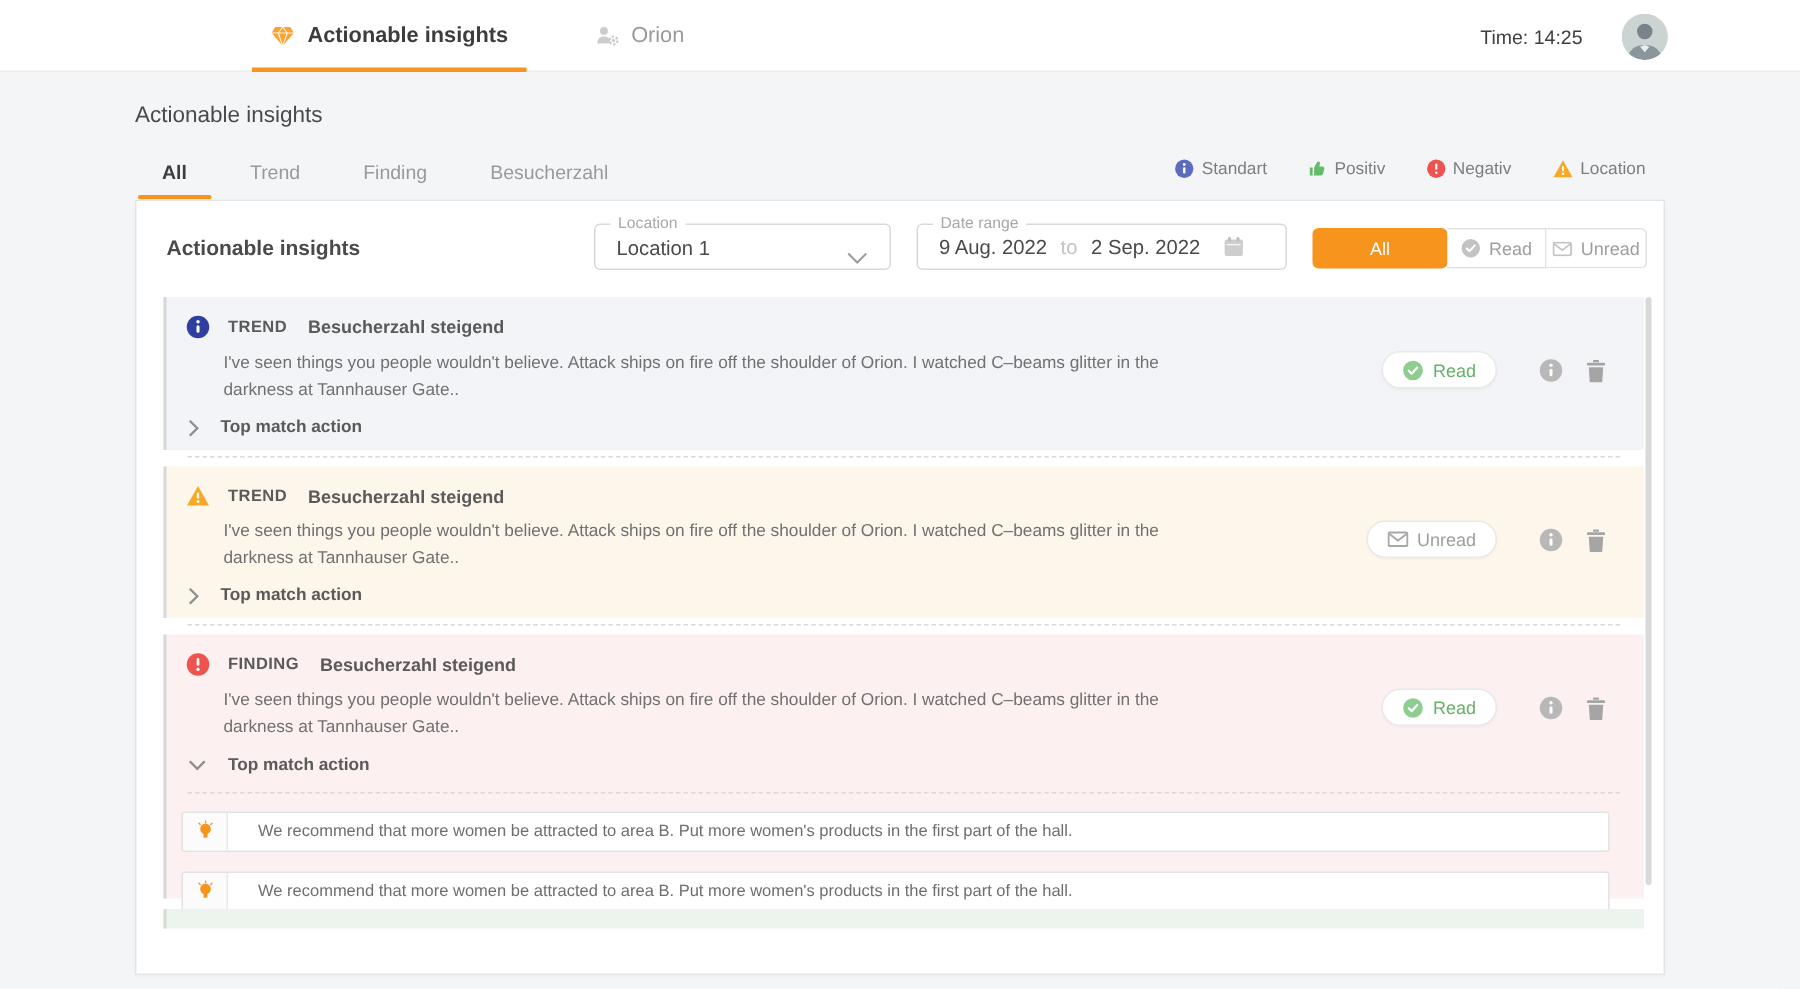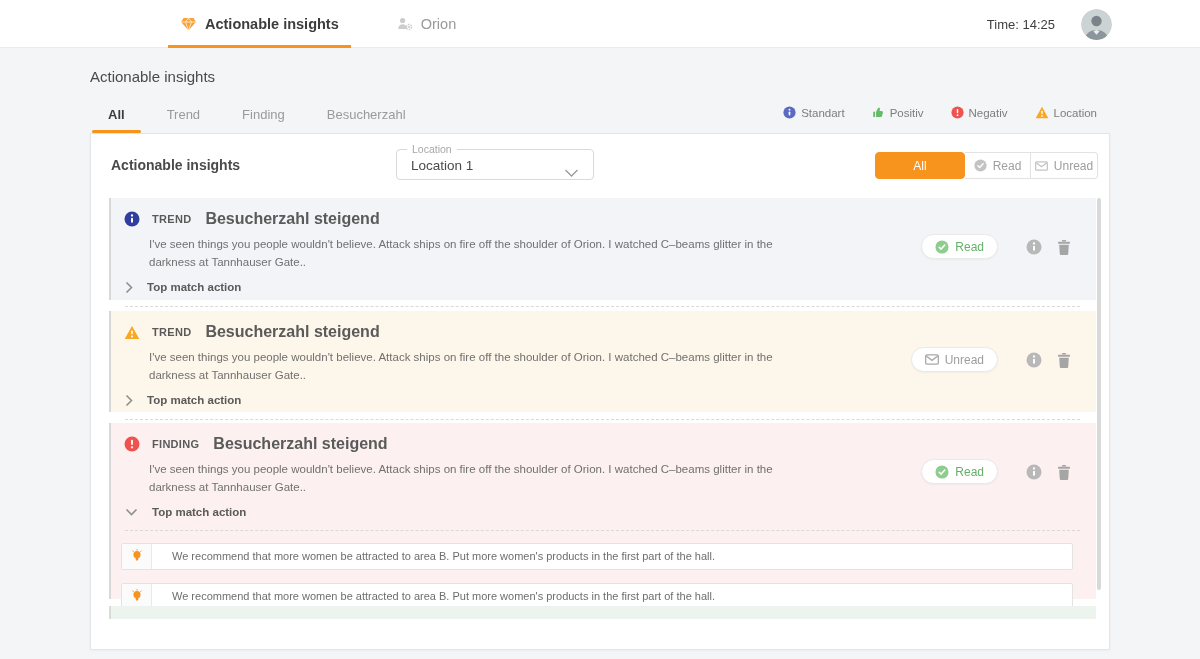--- a/index.html
+++ b/index.html
@@ -49,21 +49,21 @@
   
   .card { position:absolute; left:18px; width:987px; border-left:2px solid #d7d8dc; }
   .card-1 { top:64px;  height:102px; background:#f3f4f8; }
   .card-2 { top:177px; height:101px; background:#fdf6ea; }
   .card-3 { top:289px; height:176px; background:#fcf0f0; }
   .card-4 { top:472px; height:13px;  background:#edf4ed; border-left-color:#d5ddd5; }
 
   .card-head { display:flex; align-items:center; gap:12px; padding:12px 0 0 13px; }
   .sev-ico { display:flex; width:16px; }
   .type-label { font-size:11px; font-weight:700; color:#5a5a5a; letter-spacing:.3px; }
-  .card-title { font-size:16px; font-weight:700; color:#5a5a5a; margin-left:2px; }
+  .card-title { font-size:12px; font-weight:700; color:#5a5a5a; margin-left:2px; }
   .card-body { margin:7px 0 0 38px; width:672px; font-size:11.5px; line-height:1.6; color:#707070; }
   .action-toggle { display:flex; align-items:center; gap:14px; margin:9px 16px 0 14px; padding-bottom:12px; border-bottom:1px dashed #d9d9d9; cursor:pointer; }
   .toggle-label { font-size:11.5px; font-weight:700; color:#5a5a5a; }
 
   .cluster { position:absolute; top:36px; right:25px; display:flex; align-items:center; }
   .pill { height:25px; display:flex; align-items:center; gap:6px; padding:0 13px; background:#fff; border:1px solid #e9e9e9; border-radius:13px; font-size:12px; cursor:pointer; box-shadow:0 1px 2px rgba(0,0,0,.04); }
   .pill-read { color:#66b06a; }
   .pill-unread { color:#9e9e9e; }
   .ico-btn { margin-left:15px; display:flex; cursor:pointer; }
   .ico-btn:first-of-type { margin-left:28px; }
@@ -184,20 +184,34 @@
   <div class="field field-loc">
     <span class="field-label">Location</span>
     <span class="field-value">Location 1</span>
     <span class="sel-chev">
       <svg width="15" height="8" viewBox="0 0 14 8" fill="none" stroke="#9a9a9a" stroke-width="1.3">
           <path d="M1 1 L7 7 L13 1"></path>
         </svg>
     </span>
   </div>
 
+  <div class="field field-date">
+    <span class="field-label">Date range</span>
+    <span>9 Aug. 2022</span>
+    <span class="date-sep">to</span>
+    <span>2 Sep. 2022</span>
+    <span class="cal-ico">
+      <svg width="15" height="15" viewBox="0 0 16 16">
+          <rect x="1.5" y="2.8" width="13" height="11.7" rx="1.5" fill="#cdcdcd"></rect>
+          <rect x="4" y="1" width="2" height="3.4" rx="1" fill="#bcbcbc"></rect>
+          <rect x="10" y="1" width="2" height="3.4" rx="1" fill="#bcbcbc"></rect>
+          <rect x="3" y="6" width="10" height="1" fill="#fff" opacity="0.8"></rect>
+        </svg>
+    </span>
+  </div>
 
   <div class="filter-group">
     <div class="fbtn fbtn-all">
       <span>All</span>
     </div>
     <div class="fbtn fbtn-read">
       <span style="color:#c3c3c3;display:flex;">
         <svg width="13" height="13" viewBox="0 0 16 16">
             <circle cx="8" cy="8" r="7.5" fill="currentColor"></circle>
             <path d="M4.8 8.2 L7 10.4 L11.2 5.8" stroke="#fff" stroke-width="1.7" fill="none" stroke-linecap="round" stroke-linejoin="round"></path>

